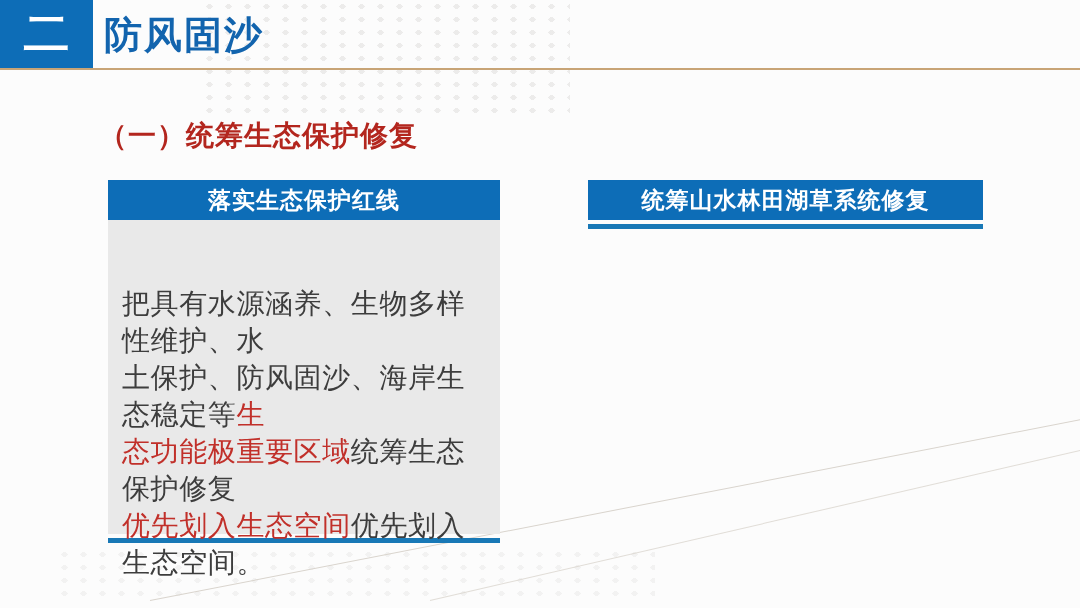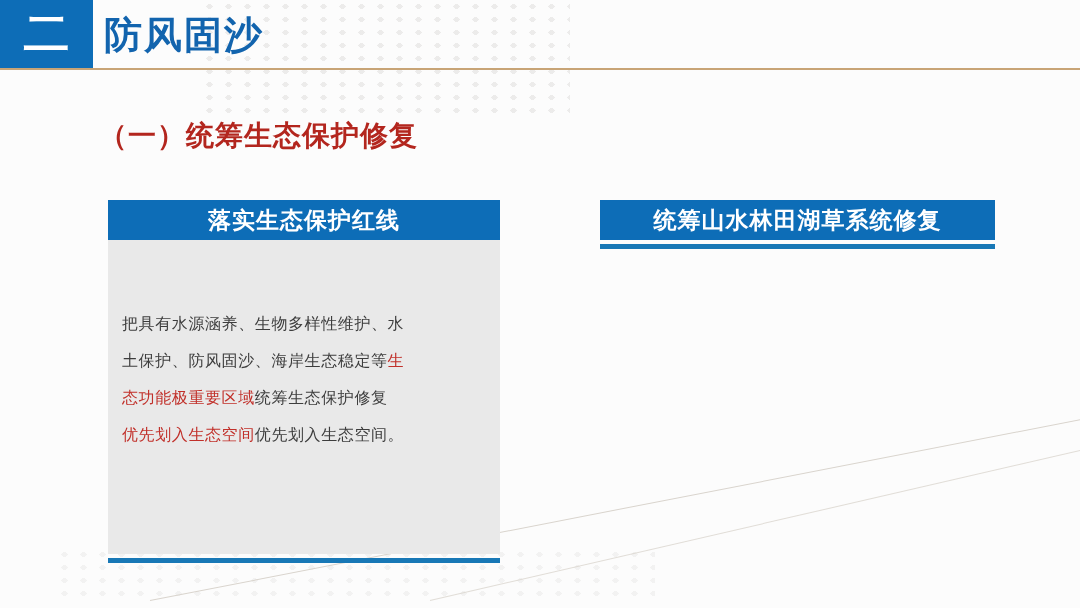--- a/index.html
+++ b/index.html
@@ -60,35 +60,34 @@
     position: absolute; left: 99px; top: 117px;
     font-size: 28px; font-weight: 700;
     color: var(--subtitle-red, #b3261e);
     letter-spacing: 1px;
     z-index: 3;
   }
 
   
   .card { position: absolute; top: 180px; z-index: 3; }
   .card-left  { left: 108px; width: 392px; }
-  .card-right { left: 600px; width: 395px; }
+  .card-right { left: 588px; width: 395px; }
   .card-header {
     height: 40px; line-height: 40px;
     background: var(--primary-blue, #0d6db7);
     color: #ffffff;
     font-size: 23px; font-weight: 700;
     text-align: center;
     letter-spacing: 1px;
-    margin-top: 20px;
   }
   .card-body {
     height: 249px;
     background: var(--card-bg, #e9e9e9);
     padding: 65px 14px 0 14px;
-    font-size: 16px;
+    font-size: 28px;
     line-height: 37px;
     letter-spacing: 0.6px;
     color: var(--body-text, #3d3d3d);
     font-weight: 500;
     white-space: pre-wrap;
     font-family: Liberation Serif, serif;
   }
   .card-body .em { color: var(--accent-red, #c1302a); }
   .card-underline {
     margin-top: 4px;

